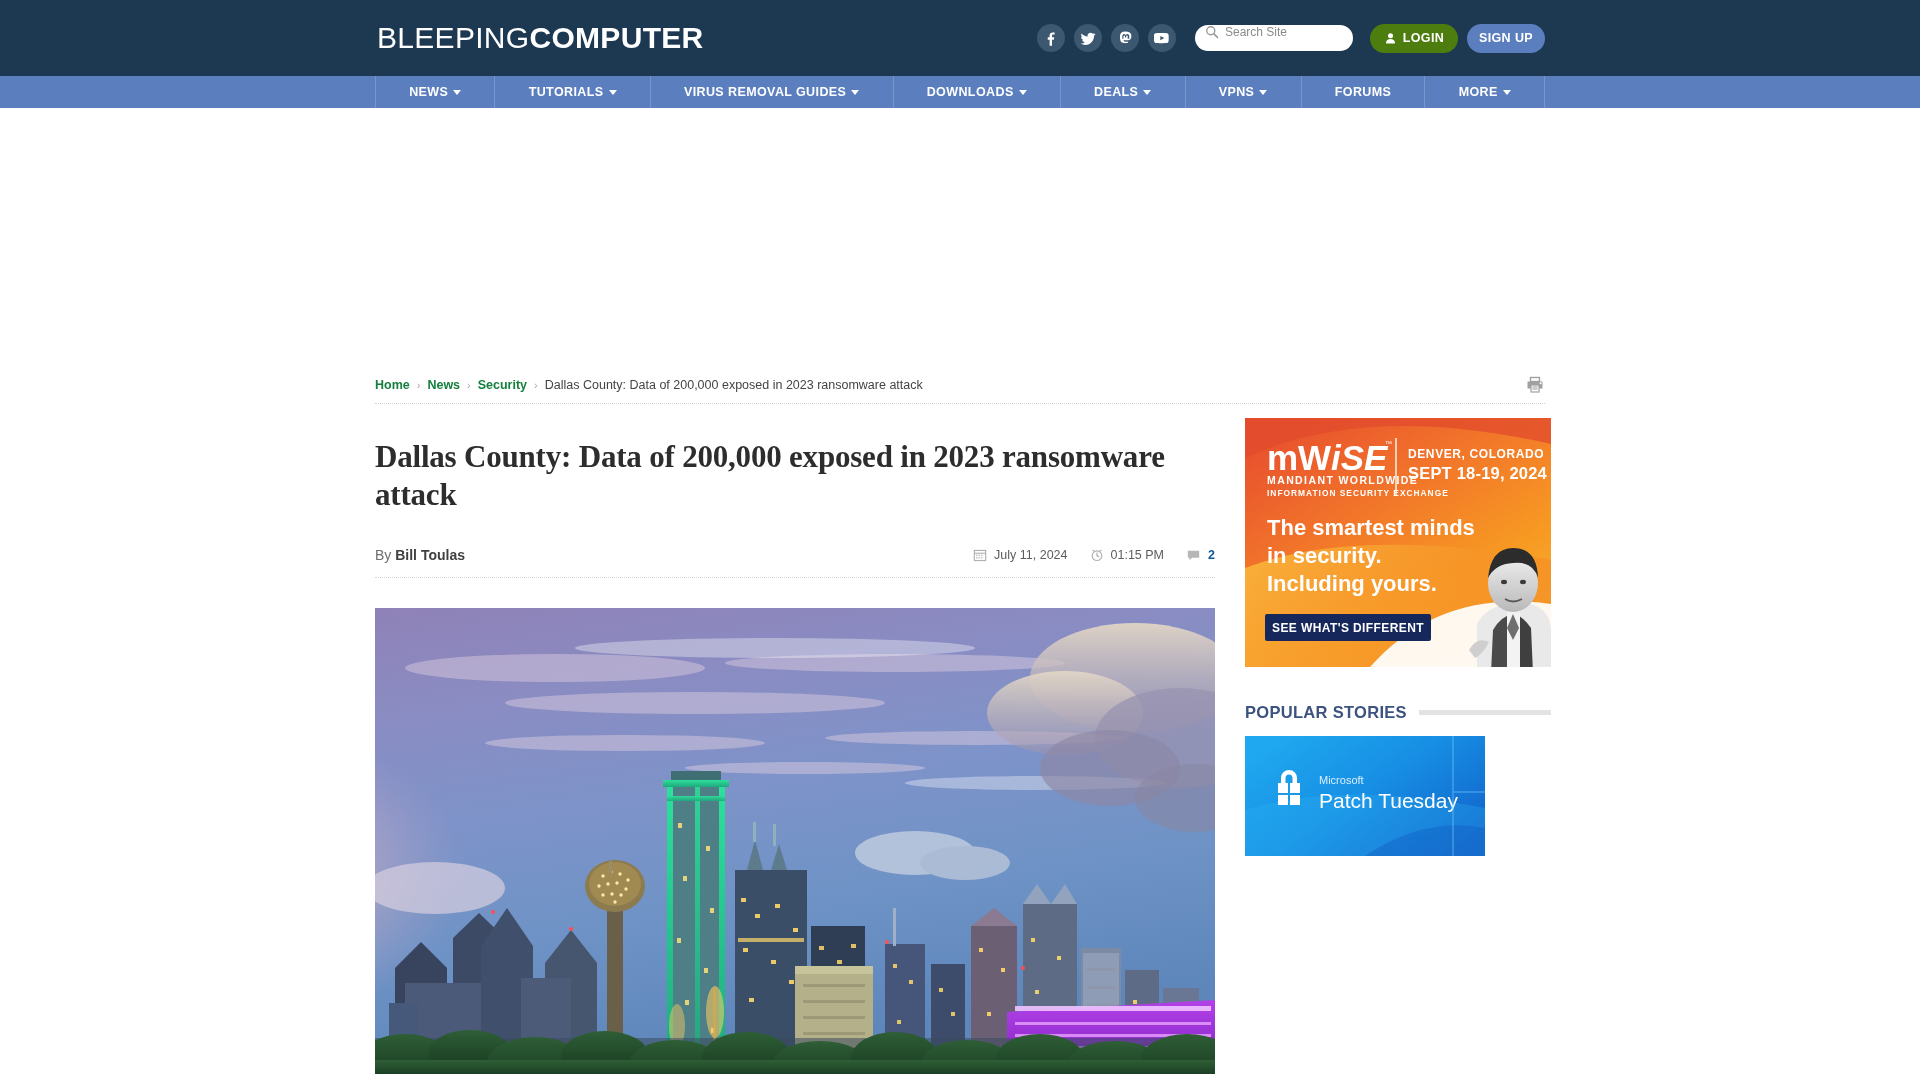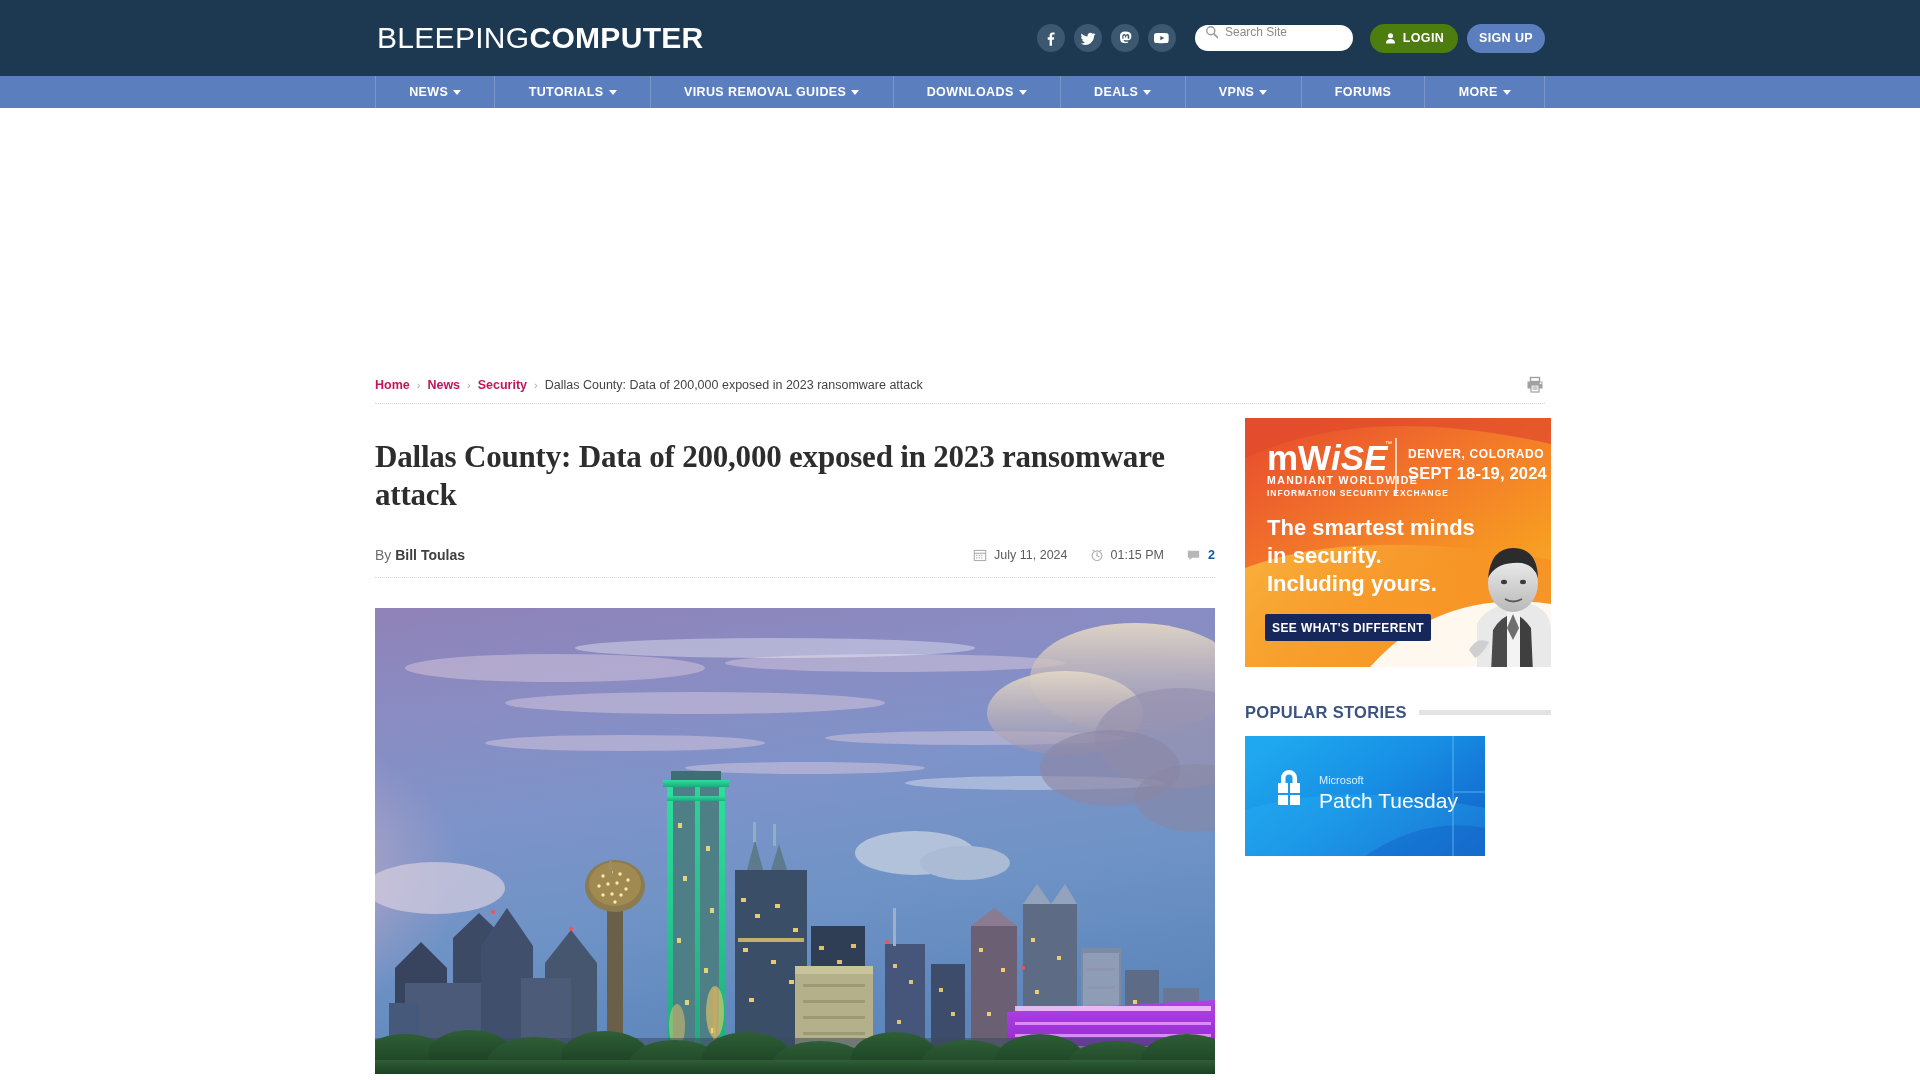--- a/index.html
+++ b/index.html
@@ -150,21 +150,21 @@
   
   .crumb-row {
     display: flex;
     align-items: center;
     height: 38px;
     border-bottom: 1px dotted #d4d4d4;
     width: 1170px;
     margin: 0 auto;
   }
   .crumbs { display: flex; align-items: center; gap: 7px; font-size: 12.5px; }
-  .crumb-link { color: #be185d; font-weight: 700; text-decoration: none; cursor: pointer; }
+  .crumb-link { color: #15803d; font-weight: 700; text-decoration: none; cursor: pointer; }
   .crumb-current { color: #444444; font-weight: 400; }
   .crumb-sep {
     color: #a9a9a9; font-size: 11px; font-weight: 400;
   }
   .print-ico { margin-left: auto; cursor: pointer; display:block; }
 
   
   .article-title {
     font-family: "Liberation Serif", serif;
     font-size: 31px;

